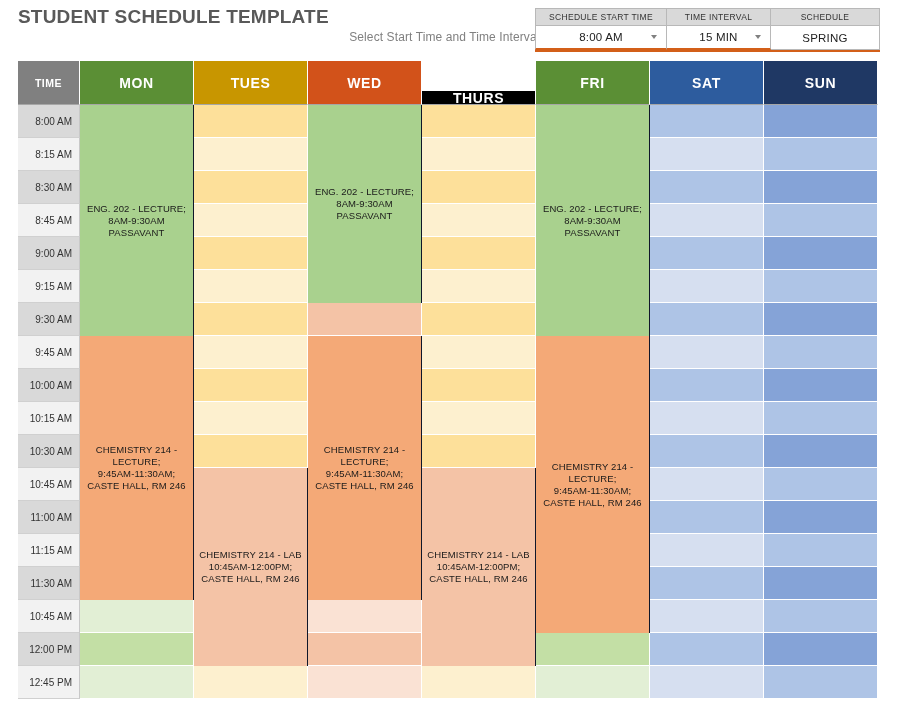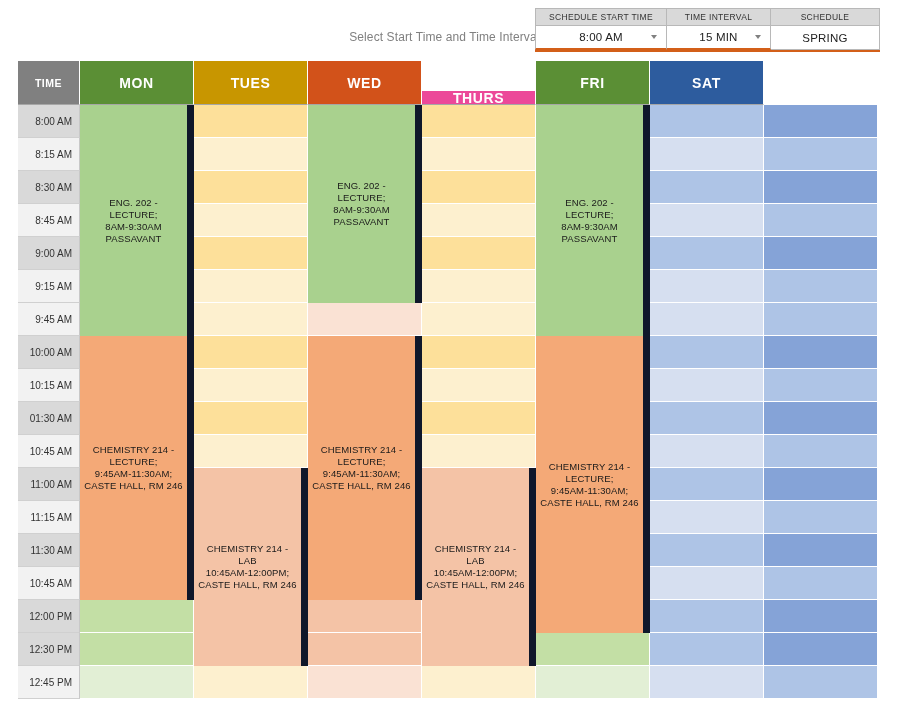--- a/index.html
+++ b/index.html
@@ -168,30 +168,31 @@
     position: absolute;
     box-sizing: border-box;
     display: flex;
     align-items: center;
     justify-content: center;
     text-align: center;
     font-size: 9.5px;
     line-height: 12px;
     color: #1a1a1a;
     padding: 2px 4px;
-    border-right: 7px solid #0f172a;
+    border-right: 1px solid #0f172a;
     white-space: pre-line;
     letter-spacing: 0.1px;
   }
 </style>
 </head>
 <body>
 
 <div id="root">
 
+  <div class="page-title">STUDENT SCHEDULE TEMPLATE</div>
 
   <div class="select-label">Select Start Time and Time Intervals:</div>
 
   <div class="controls">
     <div class="controls-head">
       <div class="ch-start">SCHEDULE START TIME</div>
       <div class="ch-int">TIME INTERVAL</div>
       <div class="ch-sem">SCHEDULE</div>
     </div>
     <div class="controls-row">
@@ -209,23 +210,24 @@
     </div>
   </div>
   <div class="orange-underline"></div>
 
   <div id="grid">
       <div class="row hdr-row">
         <div class="hdr w-time time-hdr" style="background: rgb(128, 128, 128);">TIME</div>
         <div class="hdr w-day" style="background: rgb(91, 143, 53);">MON</div>
         <div class="hdr w-day" style="background: rgb(200, 150, 0);">TUES</div>
         <div class="hdr w-day" style="background: rgb(210, 82, 26);">WED</div>
-        <div class="hdr w-day" style="background: #ec4899; margin-top: 30px;">THURS</div>
+        <div class="hdr w-day" style="background: #000000; margin-top: 30px;">THURS</div>
         <div class="hdr w-day" style="background: rgb(91, 143, 53);">FRI</div>
         <div class="hdr w-day" style="background: rgb(45, 92, 158);">SAT</div>
+        <div class="hdr w-day" style="background: rgb(31, 56, 100);">SUN</div>
       </div>
       <div style="position: relative;">
         <div class="row trow">
           <div class="time-cell w-time odd">8:00 AM</div>
           <div class="daycell w-day" style="background: rgb(195, 223, 165);"></div>
           <div class="daycell w-day" style="background: rgb(253, 224, 154);"></div>
           <div class="daycell w-day" style="background: rgb(244, 195, 166);"></div>
           <div class="daycell w-day" style="background: rgb(253, 224, 154);"></div>
           <div class="daycell w-day" style="background: rgb(195, 223, 165);"></div>
           <div class="daycell w-day" style="background: rgb(174, 196, 230);"></div>
@@ -275,20 +277,30 @@
           <div class="time-cell w-time even">9:15 AM</div>
           <div class="daycell w-day" style="background: rgb(226, 239, 213);"></div>
           <div class="daycell w-day" style="background: rgb(253, 240, 207);"></div>
           <div class="daycell w-day" style="background: rgb(250, 226, 212);"></div>
           <div class="daycell w-day" style="background: rgb(253, 240, 207);"></div>
           <div class="daycell w-day" style="background: rgb(226, 239, 213);"></div>
           <div class="daycell w-day" style="background: rgb(214, 223, 240);"></div>
           <div class="daycell w-day" style="background: rgb(174, 196, 230);"></div>
         </div>
         <div class="row trow">
+          <div class="time-cell w-time odd">9:30 AM</div>
+          <div class="daycell w-day" style="background: rgb(195, 223, 165);"></div>
+          <div class="daycell w-day" style="background: rgb(253, 224, 154);"></div>
+          <div class="daycell w-day" style="background: rgb(244, 195, 166);"></div>
+          <div class="daycell w-day" style="background: rgb(253, 224, 154);"></div>
+          <div class="daycell w-day" style="background: rgb(195, 223, 165);"></div>
+          <div class="daycell w-day" style="background: rgb(174, 196, 230);"></div>
+          <div class="daycell w-day" style="background: rgb(133, 163, 215);"></div>
+        </div>
+        <div class="row trow">
           <div class="time-cell w-time even">9:45 AM</div>
           <div class="daycell w-day" style="background: rgb(226, 239, 213);"></div>
           <div class="daycell w-day" style="background: rgb(253, 240, 207);"></div>
           <div class="daycell w-day" style="background: rgb(250, 226, 212);"></div>
           <div class="daycell w-day" style="background: rgb(253, 240, 207);"></div>
           <div class="daycell w-day" style="background: rgb(226, 239, 213);"></div>
           <div class="daycell w-day" style="background: rgb(214, 223, 240);"></div>
           <div class="daycell w-day" style="background: rgb(174, 196, 230);"></div>
         </div>
         <div class="row trow">
@@ -305,21 +317,21 @@
           <div class="time-cell w-time even">10:15 AM</div>
           <div class="daycell w-day" style="background: rgb(226, 239, 213);"></div>
           <div class="daycell w-day" style="background: rgb(253, 240, 207);"></div>
           <div class="daycell w-day" style="background: rgb(250, 226, 212);"></div>
           <div class="daycell w-day" style="background: rgb(253, 240, 207);"></div>
           <div class="daycell w-day" style="background: rgb(226, 239, 213);"></div>
           <div class="daycell w-day" style="background: rgb(214, 223, 240);"></div>
           <div class="daycell w-day" style="background: rgb(174, 196, 230);"></div>
         </div>
         <div class="row trow">
-          <div class="time-cell w-time odd">01:30 AM</div>
+          <div class="time-cell w-time odd">10:30 AM</div>
           <div class="daycell w-day" style="background: rgb(195, 223, 165);"></div>
           <div class="daycell w-day" style="background: rgb(253, 224, 154);"></div>
           <div class="daycell w-day" style="background: rgb(244, 195, 166);"></div>
           <div class="daycell w-day" style="background: rgb(253, 224, 154);"></div>
           <div class="daycell w-day" style="background: rgb(195, 223, 165);"></div>
           <div class="daycell w-day" style="background: rgb(174, 196, 230);"></div>
           <div class="daycell w-day" style="background: rgb(133, 163, 215);"></div>
         </div>
         <div class="row trow">
           <div class="time-cell w-time even">10:45 AM</div>
@@ -366,30 +378,20 @@
           <div class="daycell w-day" style="background: rgb(226, 239, 213);"></div>
           <div class="daycell w-day" style="background: rgb(253, 240, 207);"></div>
           <div class="daycell w-day" style="background: rgb(250, 226, 212);"></div>
           <div class="daycell w-day" style="background: rgb(253, 240, 207);"></div>
           <div class="daycell w-day" style="background: rgb(226, 239, 213);"></div>
           <div class="daycell w-day" style="background: rgb(214, 223, 240);"></div>
           <div class="daycell w-day" style="background: rgb(174, 196, 230);"></div>
         </div>
         <div class="row trow">
           <div class="time-cell w-time odd">12:00 PM</div>
-          <div class="daycell w-day" style="background: rgb(195, 223, 165);"></div>
-          <div class="daycell w-day" style="background: rgb(253, 224, 154);"></div>
-          <div class="daycell w-day" style="background: rgb(244, 195, 166);"></div>
-          <div class="daycell w-day" style="background: rgb(253, 224, 154);"></div>
-          <div class="daycell w-day" style="background: rgb(195, 223, 165);"></div>
-          <div class="daycell w-day" style="background: rgb(174, 196, 230);"></div>
-          <div class="daycell w-day" style="background: rgb(133, 163, 215);"></div>
-        </div>
-        <div class="row trow">
-          <div class="time-cell w-time odd">12:30 PM</div>
           <div class="daycell w-day" style="background: rgb(195, 223, 165);"></div>
           <div class="daycell w-day" style="background: rgb(253, 224, 154);"></div>
           <div class="daycell w-day" style="background: rgb(244, 195, 166);"></div>
           <div class="daycell w-day" style="background: rgb(253, 224, 154);"></div>
           <div class="daycell w-day" style="background: rgb(195, 223, 165);"></div>
           <div class="daycell w-day" style="background: rgb(174, 196, 230);"></div>
           <div class="daycell w-day" style="background: rgb(133, 163, 215);"></div>
         </div>
         <div class="row trow">
           <div class="time-cell w-time even">12:45 PM</div>

